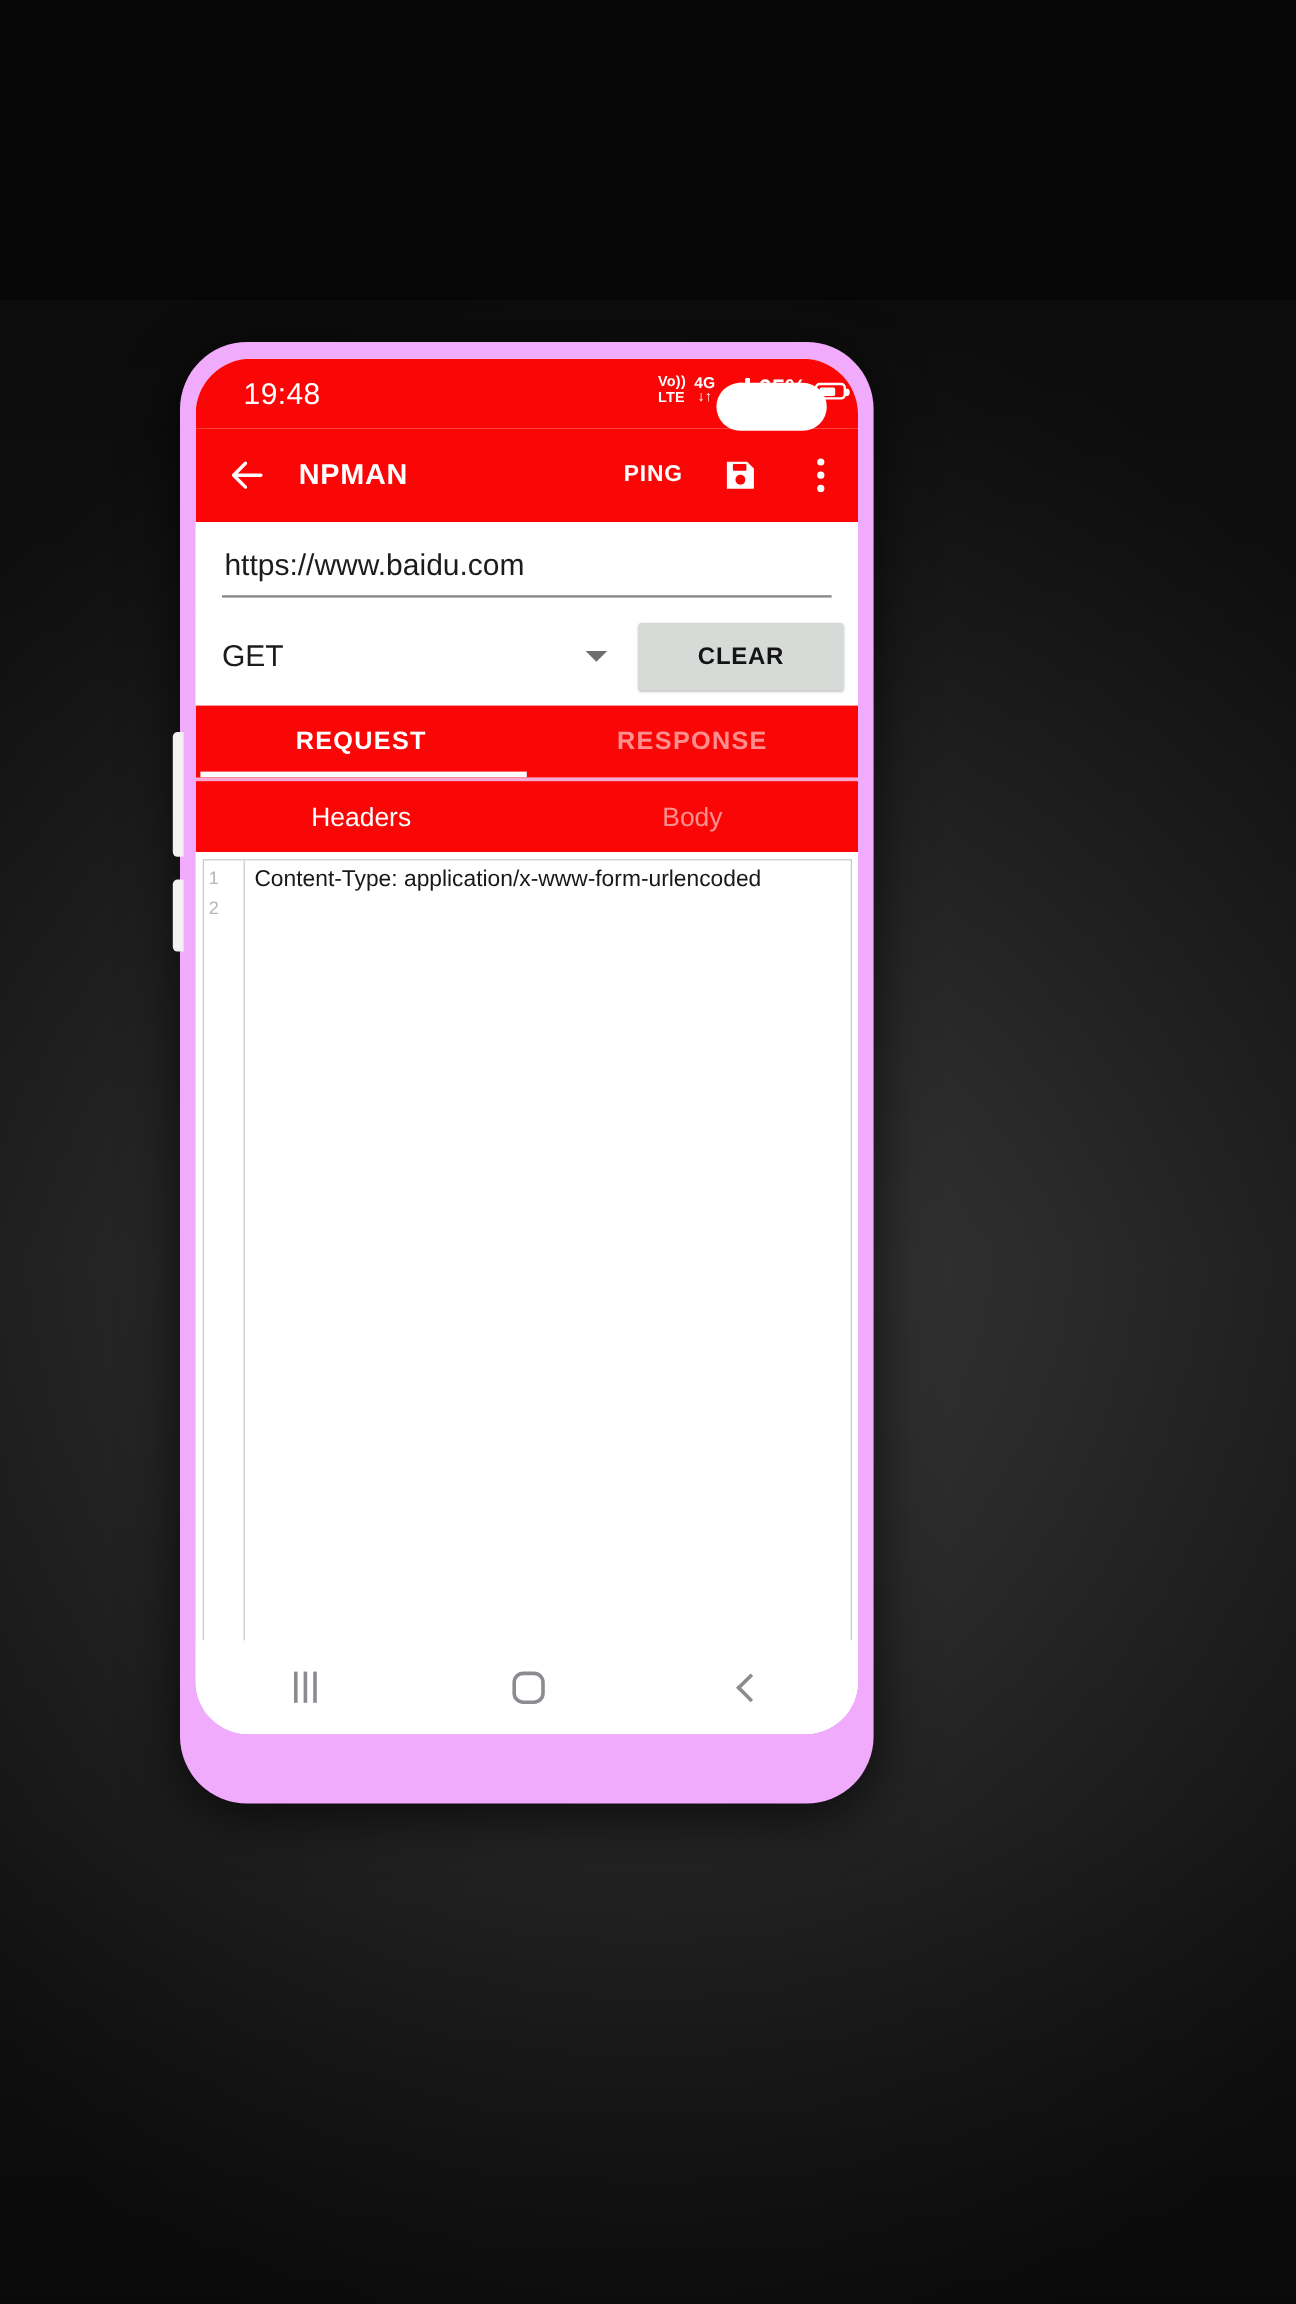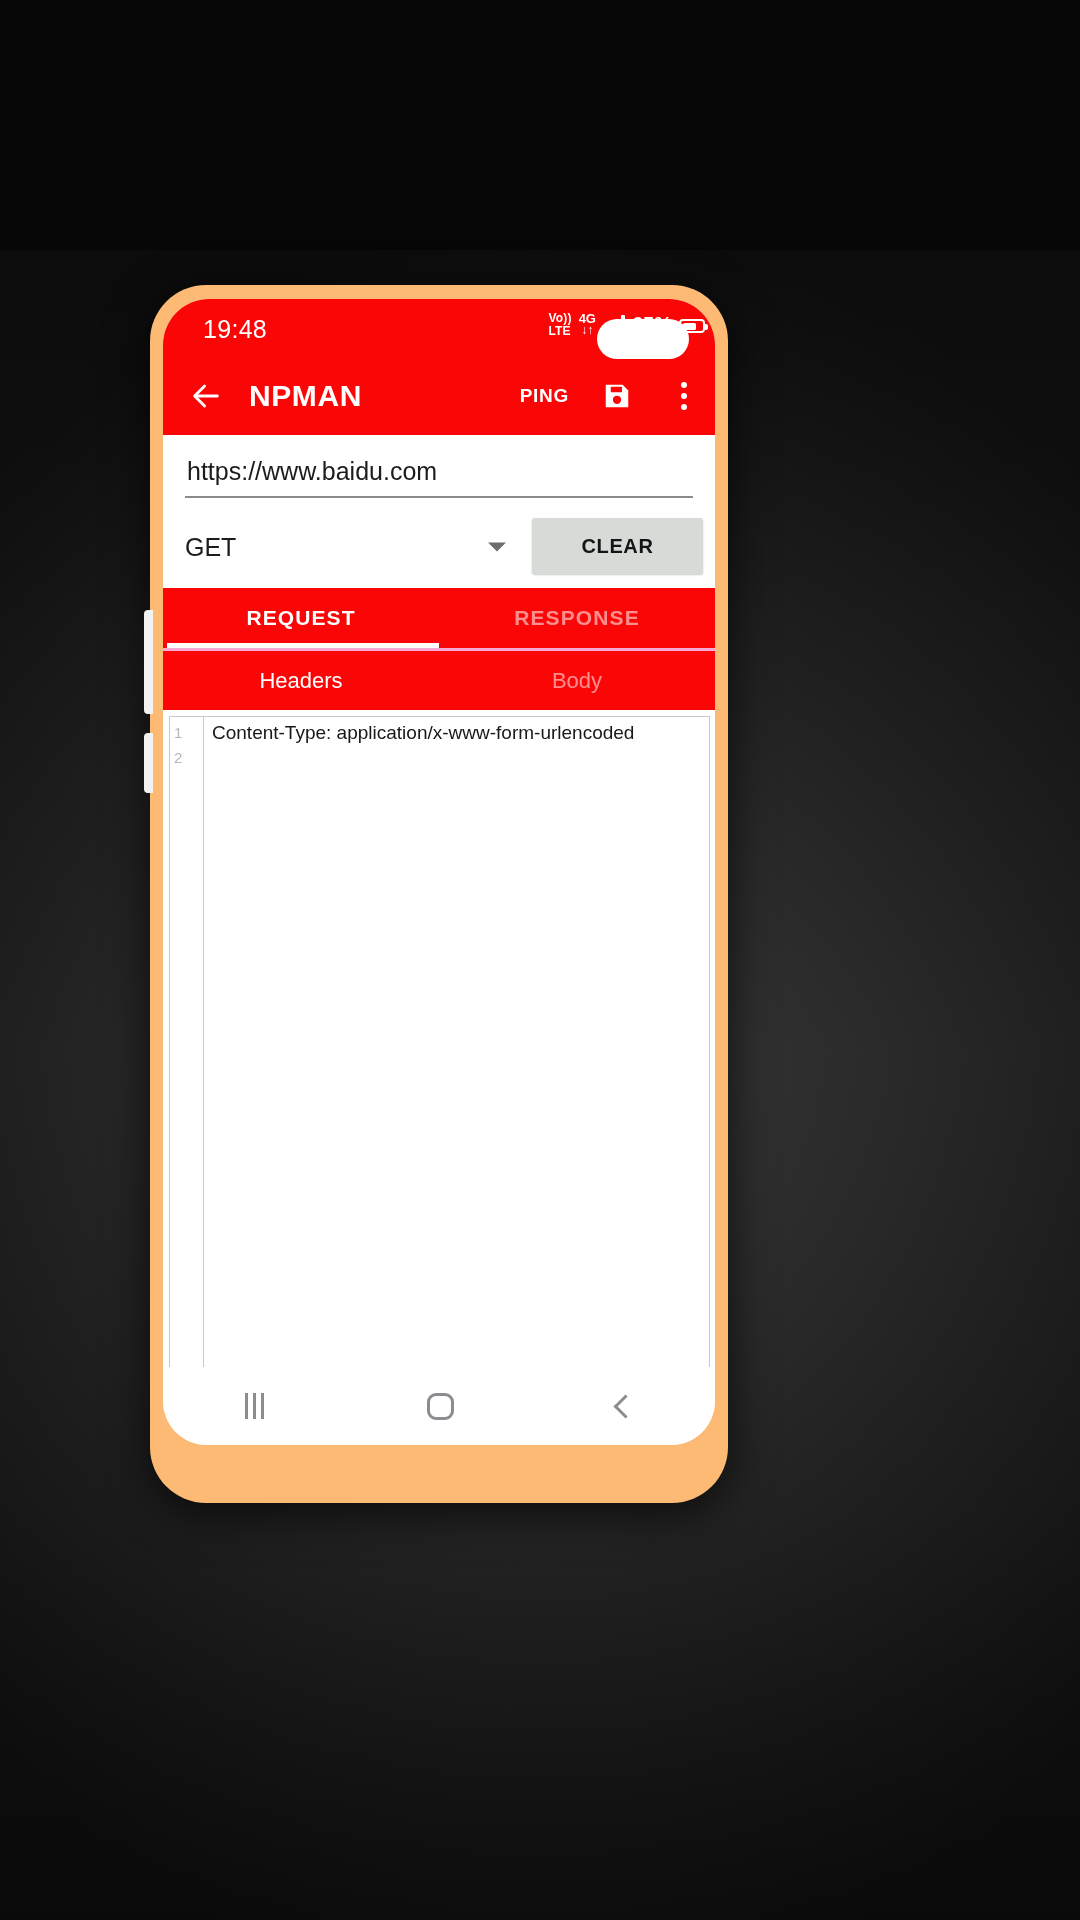--- a/index.html
+++ b/index.html
@@ -27,21 +27,21 @@
   #backdrop-top {
     position:absolute; left:0; top:0; width:1080px; height:250px;
     background:#070707;
   }
 
   
   #phone {
     position:absolute;
     left:150px; top:285px;
     width:578px; height:1218px;
-    background:#fdba74;
+    background:#f0abfc;
     border-radius:56px;
     box-shadow:0 10px 46px rgba(0,0,0,.72);
   }
   
   .side-btn {
     position:absolute;
     left:-6px;
     width:9px;
     background:#f2f2f2;
     border-radius:4px 0 0 4px;
@@ -115,21 +115,21 @@
     background:#fb0606;
     display:flex; align-items:center;
     color:#fff;
   }
   #back-arrow {
     margin-left:22px; width:42px; height:42px;
     display:flex; align-items:center; justify-content:center;
   }
   #app-title {
     margin-left:22px;
-    font-size:30px; font-weight:bold; letter-spacing:.6px;
+    font-size:24px; font-weight:bold; letter-spacing:.6px;
   }
   #appbar-actions {
     margin-left:auto; display:flex; align-items:center; gap:11px;
   }
   #ping-btn {
     font-size:19px; font-weight:bold; letter-spacing:.7px;
     padding:10px 6px;
   }
   #save-btn { width:62px; height:58px; display:flex; align-items:center; justify-content:center; }
   #overflow-btn {
@@ -145,21 +145,21 @@
     font-size:25px; color:#1c1c1c;
     border:0; border-bottom:2px solid #8a8a8a;
     padding:6px 2px 10px 2px;
     background:transparent;
     font-family:"Liberation Sans", sans-serif;
     outline:none;
   }
 
   
   #action-row {
-    display:flex; 
+    display:flex; align-items:center;
     padding:10px 12px 12px 22px;
     gap:12px; background:#fff;
   }
   #method-select {
     flex:1 1 auto;
     position:relative;
     display:flex; align-items:center;
     height:58px;
   }
   #method-label { font-size:25px; color:#1c1c1c; }

